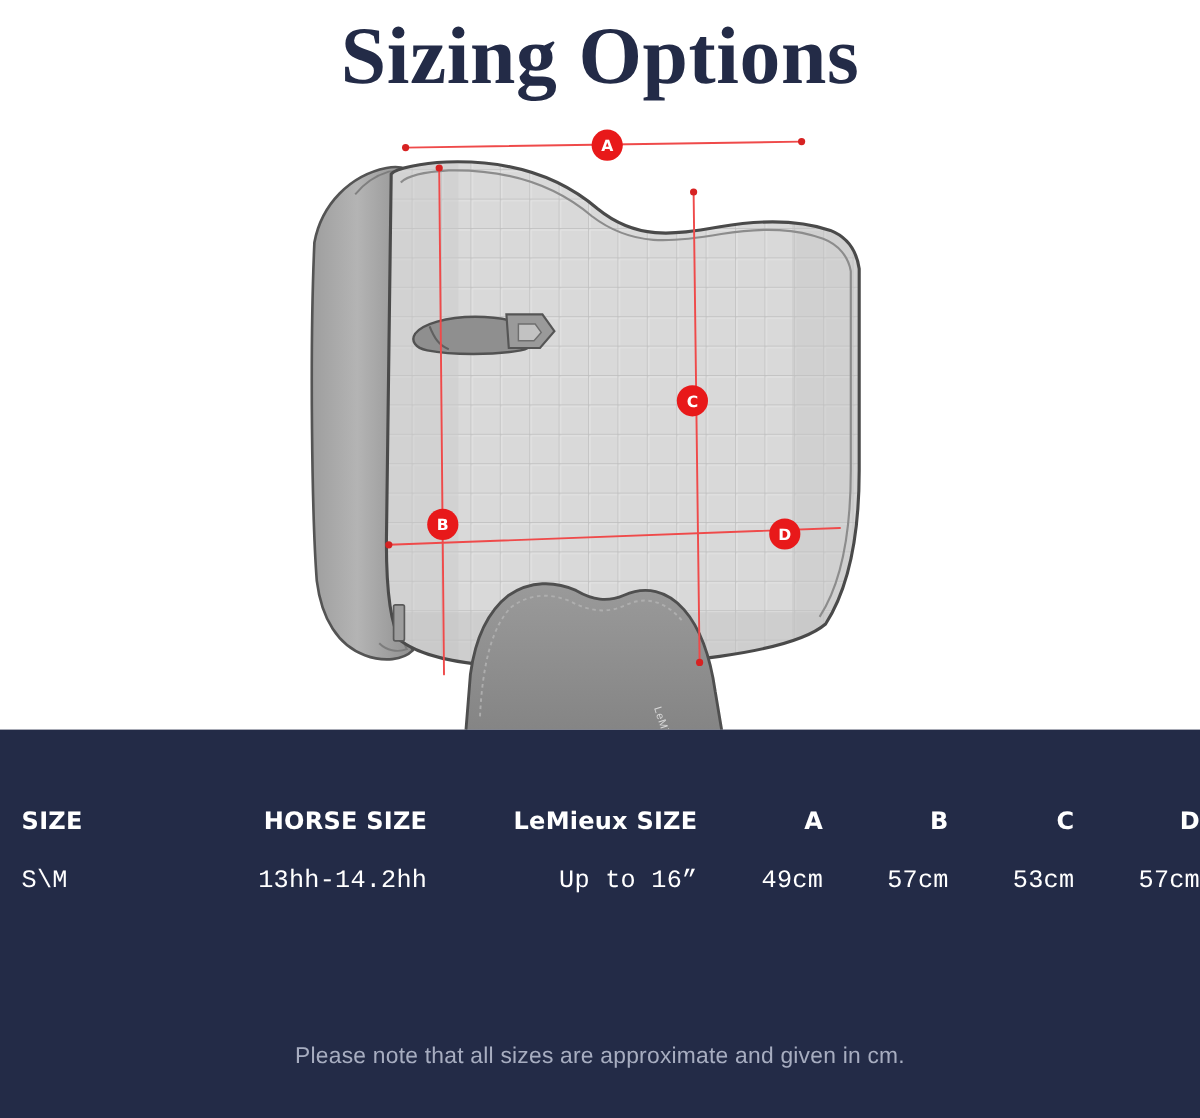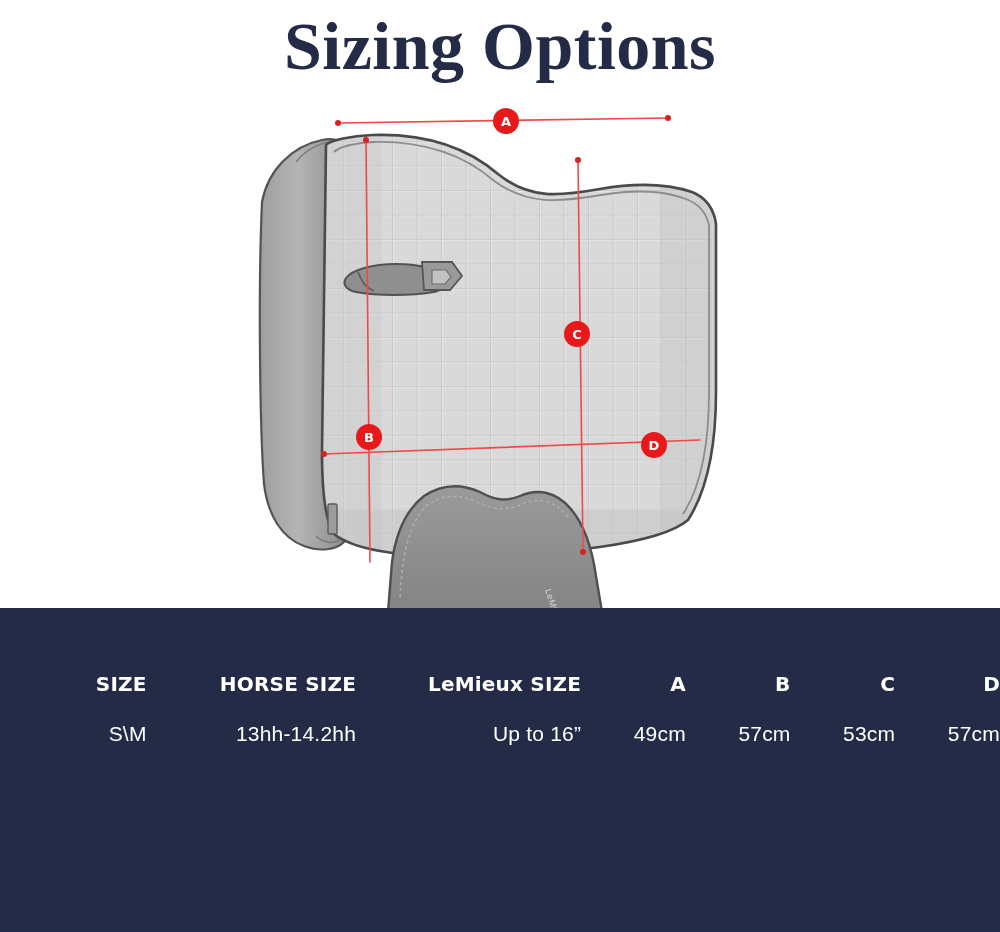--- a/index.html
+++ b/index.html
@@ -61,26 +61,26 @@
   }
   #size-table thead th {
     height: 48px;
     font-family: "DejaVu Sans", sans-serif;
     font-weight: bold;
     font-size: 20px;
     letter-spacing: 0.2px;
   }
   #size-table tbody td {
     height: 52px;
-    font-family: Liberation Sans, sans-serif;
+    font-family: Liberation Mono, monospace;
     font-weight: 400;
     font-size: 21px;
     letter-spacing: 0.2px;
   }
-  #size-table th.col-size, #size-table td.col-size { text-align: right; padding-left: 18px; }
+  #size-table th.col-size, #size-table td.col-size { text-align: left; padding-left: 18px; }
 
   #table-note {
     position: absolute; left: 0; top: 262px; width: 1000px;
     text-align: center;
     color: #a7adc0;
     font-size: 19px;
     font-family: "Liberation Sans", sans-serif;
     letter-spacing: 0.2px;
   }
 </style>
@@ -294,15 +294,16 @@
           <td>13hh-14.2hh</td>
           <td>Up to 16”</td>
           <td>49cm</td>
           <td>57cm</td>
           <td>53cm</td>
           <td>57cm</td>
         </tr>
       </tbody>
     </table>
 
+    <div id="table-note">Please note that all sizes are approximate and given in cm.</div>
   </div>
 
 </div>
 
 </body></html>

